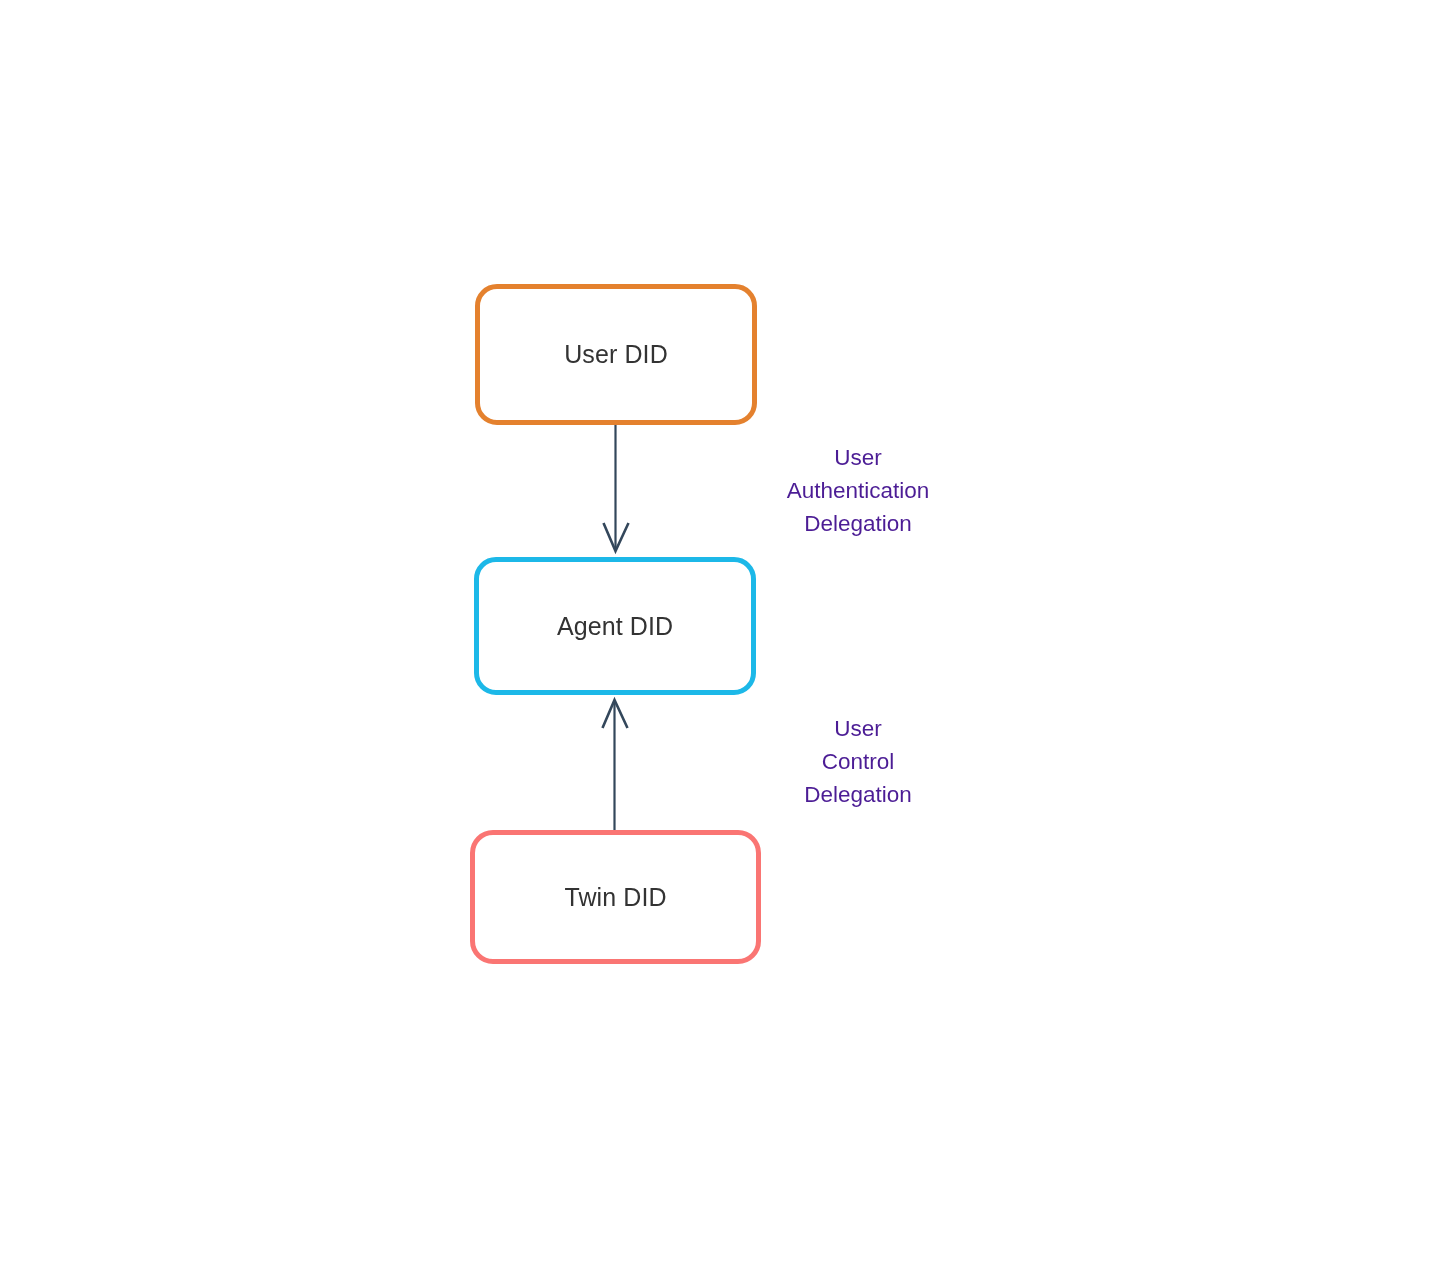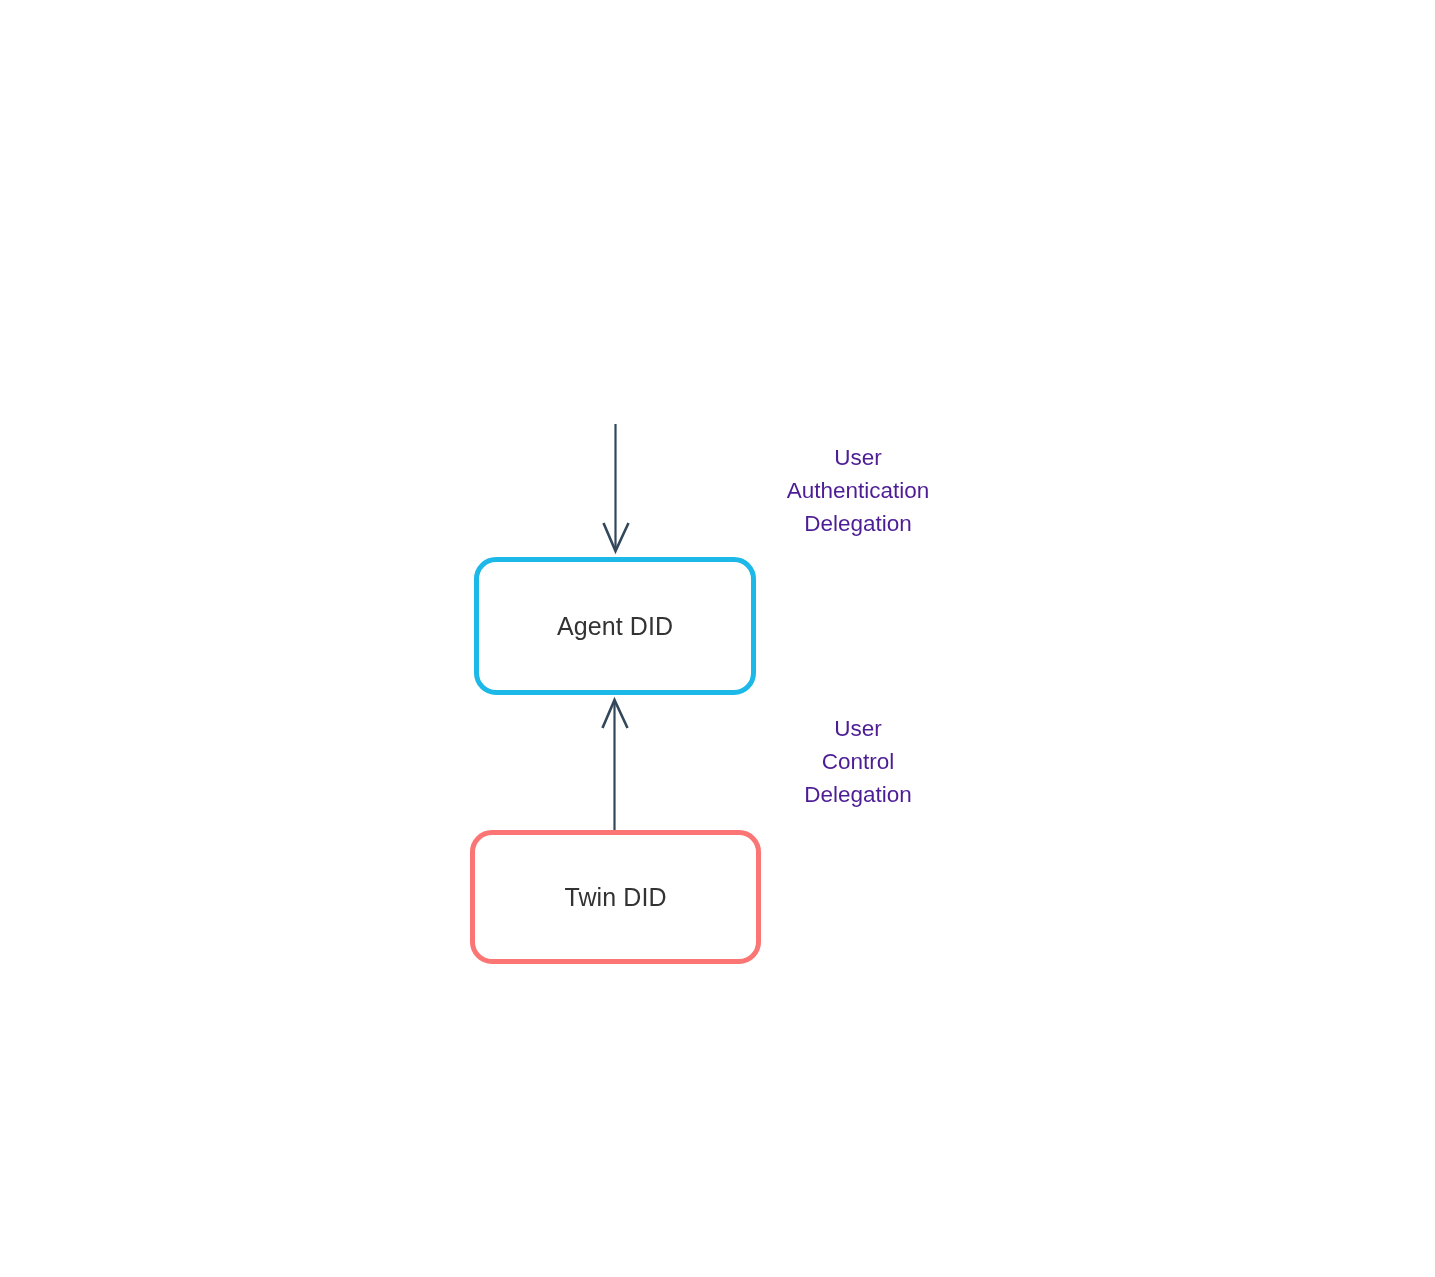--- a/index.html
+++ b/index.html
@@ -55,20 +55,21 @@
     width: 282px;
     height: 138px;
     border-color: #1cb8e8;
   }
   #node-twin {
     left: 470px;
     top: 830px;
     width: 291px;
     height: 134px;
     border-color: #fa7573;
+    border-radius: 23px;
   }
 
   
   #edges {
     position: absolute;
     left: 0;
     top: 0;
     width: 1435px;
     height: 1277px;
     z-index: 2;
@@ -120,20 +121,23 @@
       <path class="edge-path" d="M 615.5,424 L 615.5,548"></path>
       <path class="edge-arrowhead" d="M 603.5,523 L 615.5,551 L 628.5,523"></path>
     </g>
 
     <g>
       <path class="edge-path" d="M 614.5,830 L 614.5,703"></path>
       <path class="edge-arrowhead" d="M 602.5,728 L 614.5,700 L 627.5,728"></path>
     </g>
   </svg>
 
+  <div class="node" id="node-user">
+    <span class="node-label">User DID</span>
+  </div>
 
   <div class="node" id="node-agent">
     <span class="node-label">Agent DID</span>
   </div>
 
   <div class="node" id="node-twin">
     <span class="node-label">Twin DID</span>
   </div>
 
   <div class="edge-label" id="edge-label-user-auth">User

